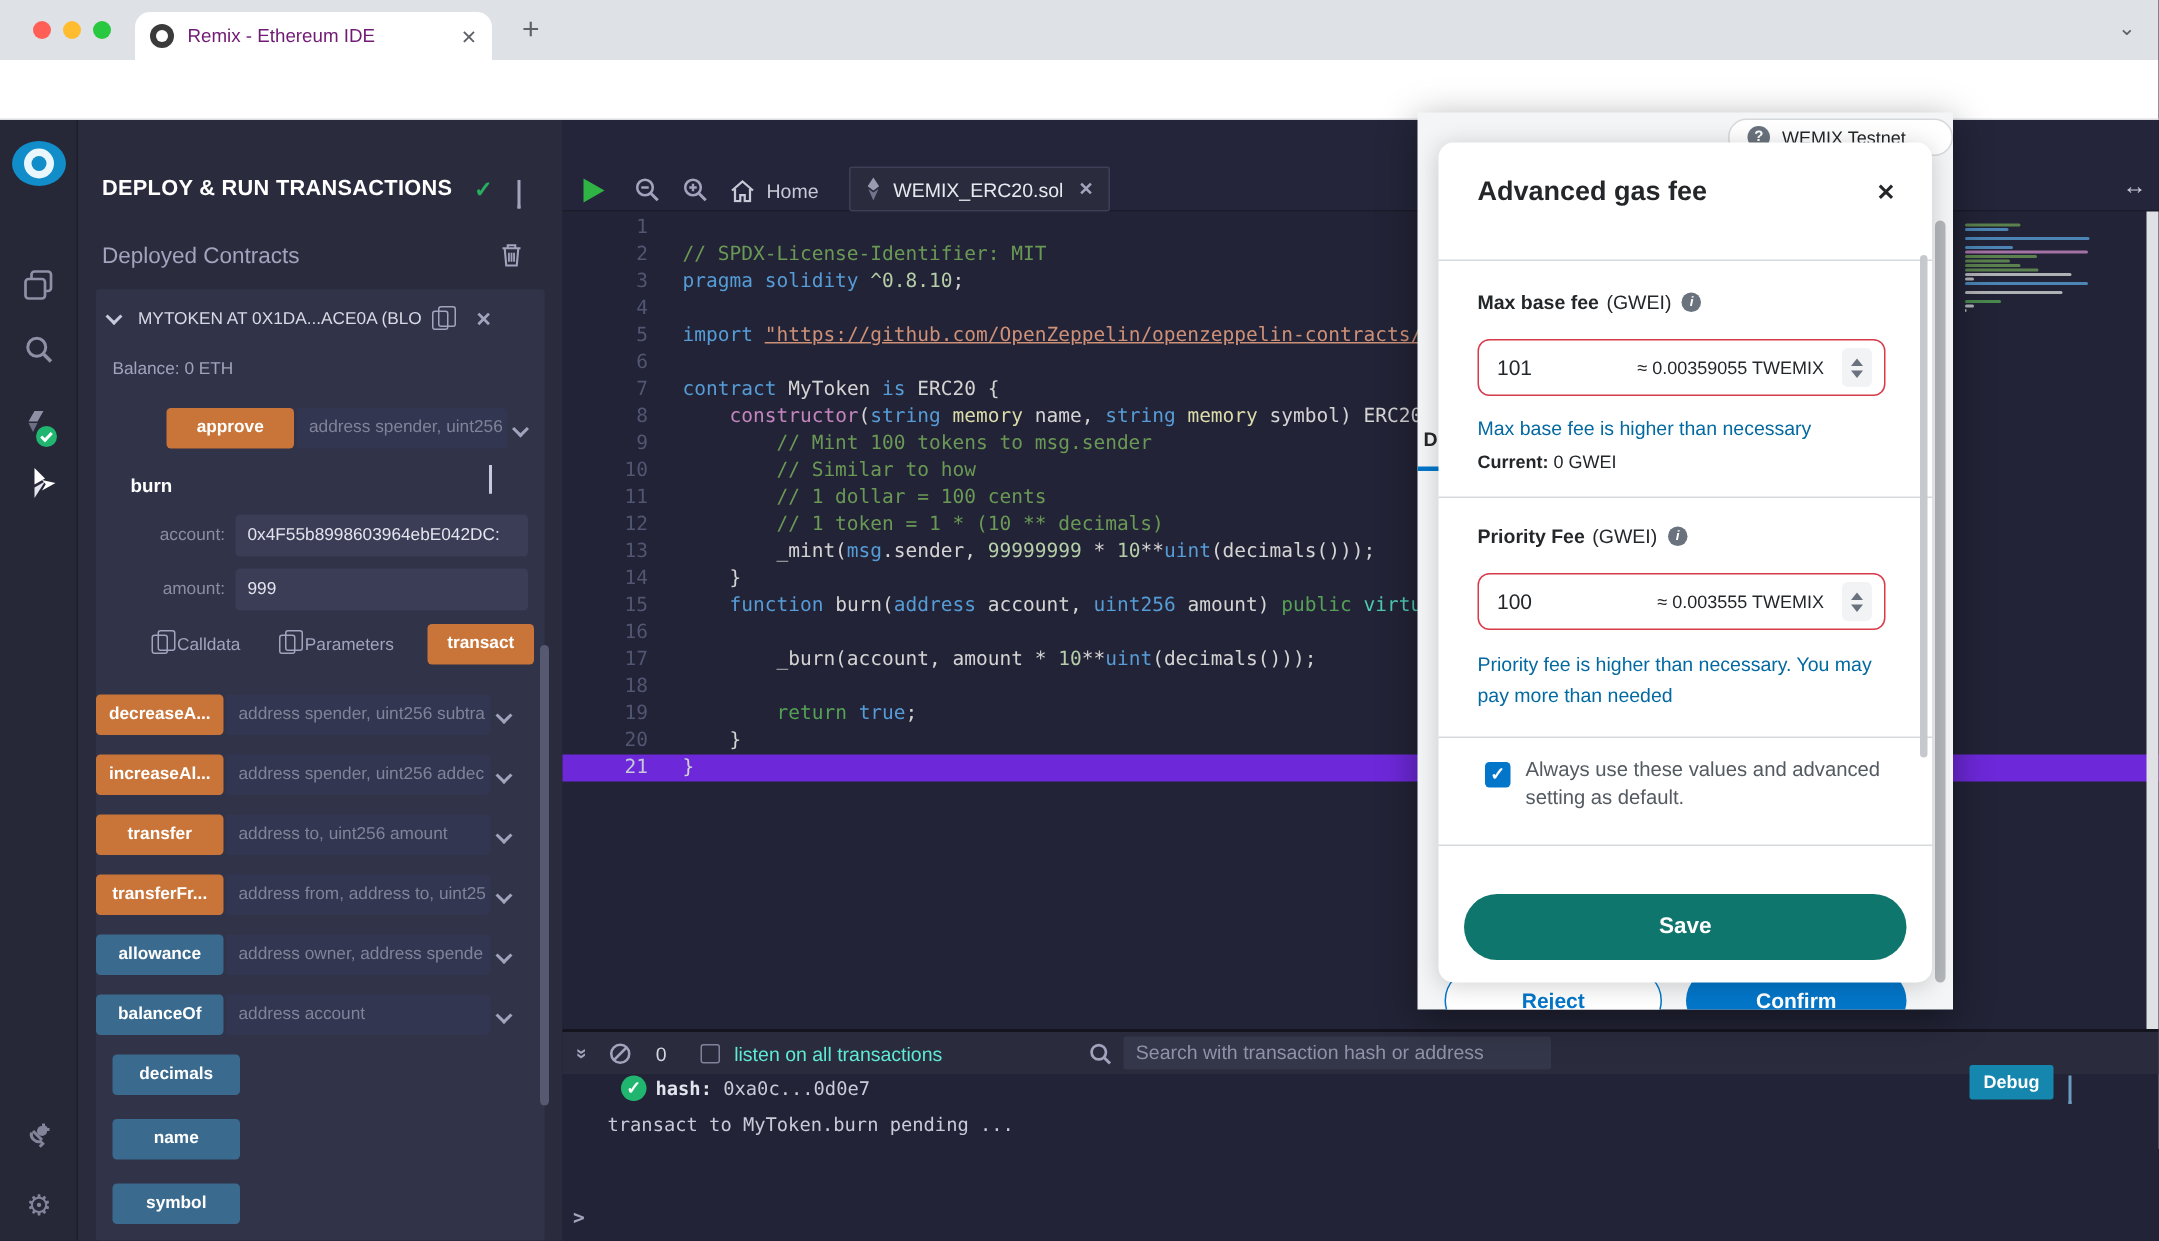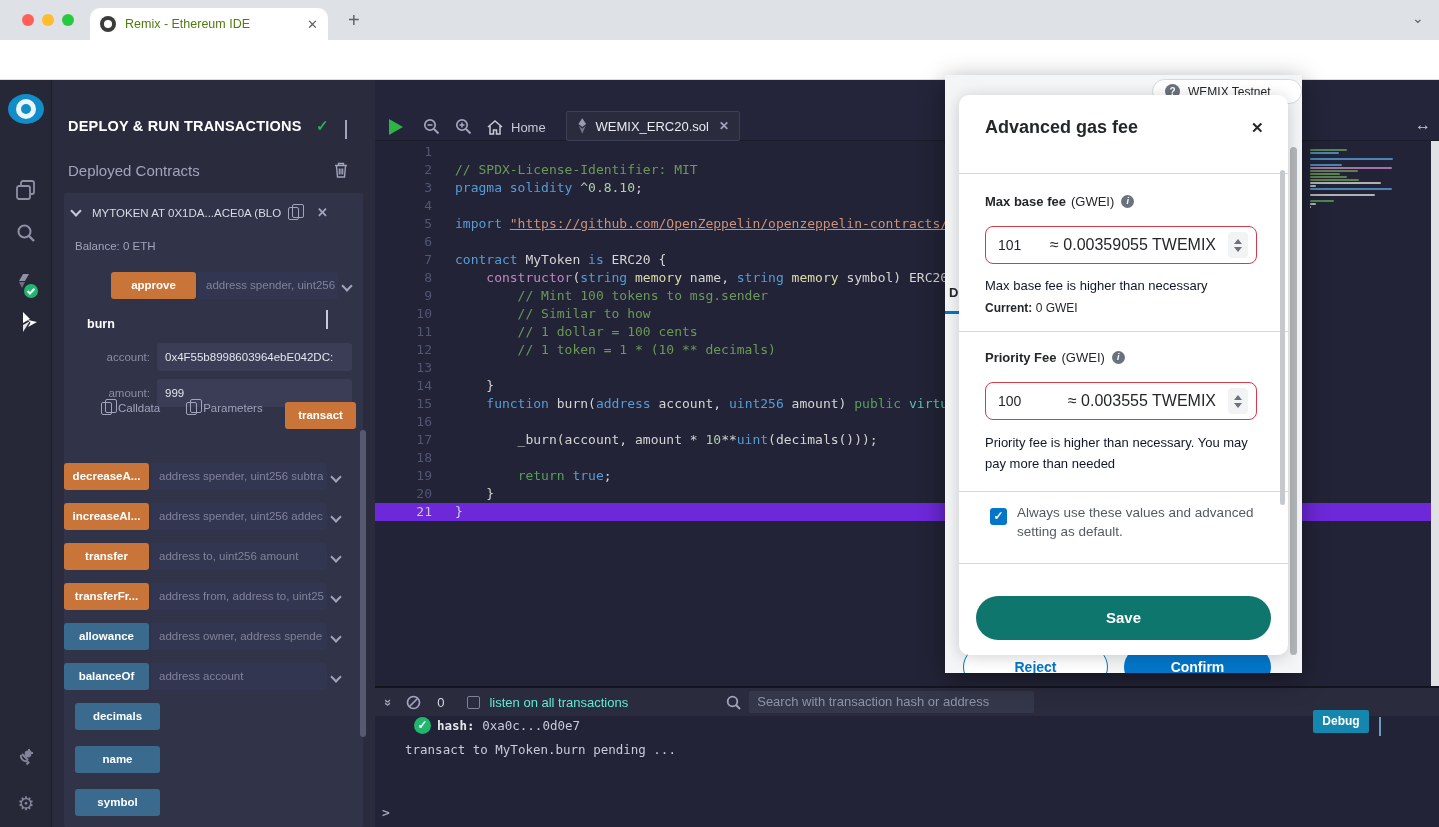--- a/index.html
+++ b/index.html
@@ -8,21 +8,21 @@
   .abs { position:absolute; }
   svg { display:block; }
 
   
   #tabstrip { left:0; top:0; width:1439px; height:40px; background:#dee1e6; }
   .tl { width:12px; height:12px; border-radius:50%; top:14px; }
   #tab { left:90px; top:8px; width:238px; height:32px; background:#fff; border-radius:10px 10px 0 0;
     display:flex; align-items:center; padding:0 10px; }
   #tab .fav { width:16px; height:16px; border-radius:50%; background:#3b3b3b; position:relative; flex:0 0 16px;}
   #tab .fav::after{content:"";position:absolute;left:4px;top:4px;width:8px;height:8px;border-radius:50%;background:#fff;}
-  #tab .t { font-size:12.5px; color:#4d7c0f; margin-left:9px; flex:1; white-space:nowrap; overflow:hidden;}
+  #tab .t { font-size:12.5px; color:#701a75; margin-left:9px; flex:1; white-space:nowrap; overflow:hidden;}
   #tab .x { color:#5f6368; font-size:13px; margin-left:6px; }
   #newtab { left:348px; top:9px; font-size:20px; color:#5f6368; }
   #strip-chev { left:1412px; top:10px; color:#5f6368; font-size:14px; }
 
   #toolbar { left:0; top:40px; width:1439px; height:40px; background:#fff; border-bottom:1px solid #dadce0; }
   .navic { top:49px; color:#5f6368; font-size:17px; line-height:20px; }
   #urlbar { left:140px; top:46px; width:1028px; height:28px; background:#f1f3f4; border-radius:14px;
     display:flex; align-items:center; padding:0 14px; }
   #urlbar .url { font-size:13.5px; color:#202124; margin-left:9px; white-space:nowrap; overflow:hidden; }
   .ricon { top:48px; color:#5f6368; }
@@ -68,21 +68,21 @@
   .fninput { flex:1; margin-left:2px; background:#333650; border-radius:0 3px 3px 0; color:#808399;
     font-size:11.5px; line-height:27px; padding:0 8px; white-space:nowrap; overflow:hidden; }
   .fnchev { flex:0 0 18px; display:flex; align-items:center; justify-content:center; }
   #approve-row { left:11px; top:79px; width:281px;padding-left:36px; }
   #burn-label { left:23px; top:124px; font-size:12.5px; font-weight:bold; color:#fff; }
   #burn-collapse { left:262px; top:117px; }
   .inrow { left:11px; width:281px; height:28px; display:flex; align-items:center; }
   .inrow .lbl { width:82px; text-align:right; font-size:11.5px; color:#8a8da3; padding-right:7px; }
   .inrow .val { flex:1; height:28px; background:#3a3d55; border-radius:3px; color:#e2e4ee; font-size:11.5px;
     line-height:28px; padding:0 8px; white-space:nowrap; overflow:hidden; margin-right:4px;}
-  #act-row { left:11px; top:209px; width:281px; height:27px; display:flex; align-items:flex-start; }
+  #act-row { left:11px; top:223px; width:281px; height:27px; display:flex; align-items:center; }
   #act-row .mini { font-size:11.5px; color:#a2a3bd; margin:0 14px 0 6px; }
   #transact { margin-left:auto; width:71px; height:27px; background:#c97539; border-radius:3px; color:#fff;
     font-size:11.5px; font-weight:bold; text-align:center; line-height:27px; }
   #fn-list { left:0; top:270px; width:281px; }
   #simple-list { left:11px; top:510px; width:281px; }
   .simplebtn { width:85px; height:27px; background:#3a6b8f; border-radius:3px; color:#fff; font-size:11.5px;
     font-weight:bold; text-align:center; line-height:27px; margin-bottom:16px; }
   #panel-scroll { left:308px; top:350px; width:6px; height:307px; background:#565970; border-radius:3px; }
 
   
@@ -151,28 +151,28 @@
   #mm-title { left:26px; top:22px; font-size:18px; font-weight:bold; color:#24272a; }
   #mm-close { left:292px; top:24px; font-size:15px; color:#24272a; font-weight:bold; }
   .mm-hr { left:0; width:329px; height:1px; background:#d6d9dc; }
   .mm-label { left:26px; font-size:13px; color:#24272a; display:flex; align-items:center; }
   .mm-label b { margin-right:5px; }
   .infoic { width:13px; height:13px; border-radius:50%; background:#6a737d; color:#fff; font-size:9px;
     font-style:italic; font-weight:bold; text-align:center; line-height:13px; margin-left:7px;}
   .mm-input { left:26px; width:272px; height:38px; border:1px solid #d73a49; border-radius:8px;
     display:flex; align-items:center; padding:0 8px 0 12px; }
   .mm-input .v { font-size:14px; color:#24272a; flex:1; }
-  .mm-input .ap { font-size:16px; color:#24272a; margin-right:12px; }
+  .mm-input .ap { font-size:12px; color:#24272a; margin-right:12px; }
   .stepper { width:20px; height:26px; background:#f2f3f4; border-radius:4px; display:flex; flex-direction:column;
     align-items:center; justify-content:center; }
   .stepper .tu { width:0; height:0; border-left:4px solid transparent; border-right:4px solid transparent;
     border-bottom:5px solid #6a737d; margin-bottom:3px;}
   .stepper .td { width:0; height:0; border-left:4px solid transparent; border-right:4px solid transparent;
     border-top:5px solid #6a737d;}
-  .mm-warn { left:26px; width:270px; font-size:13px; color:#0f172a; line-height:21px; }
+  .mm-warn { left:26px; width:270px; font-size:13px; color:#0369a1; line-height:21px; }
   #mm-current { left:26px; top:206px; font-size:12px; color:#24272a; }
   #mm-cb { left:31px; top:413px; width:17px; height:17px; background:#0376c9; border-radius:3px; color:#fff;
     font-size:12px; text-align:center; line-height:17px; font-weight:bold;}
   #mm-cb-label { left:58px; top:408px; width:240px; font-size:13.5px; color:#535a61; line-height:19px; }
   #mm-save { left:17px; top:501px; width:295px; height:44px; background:#0f766e; border-radius:22px;
     color:#fff; font-size:15px; font-weight:bold; text-align:center; line-height:44px; }
   #mm-dlgscroll { left:321px; top:75px; width:5px; height:335px; background:#c5c8cc; border-radius:3px; }
 </style>
 </head>
 <body>
@@ -426,21 +426,21 @@
         <div class="code-line"><span class="ln">3</span><span class="cd"><span class="tk-k">pragma solidity </span><span class="tk-n">^0.8.10</span><span class="tk-p">;</span></span></div>
         <div class="code-line"><span class="ln">4</span><span class="cd"></span></div>
         <div class="code-line"><span class="ln">5</span><span class="cd"><span class="tk-k">import </span><span class="tk-s">"https://github.com/OpenZeppelin/openzeppelin-contracts/blob/m</span></span></div>
         <div class="code-line"><span class="ln">6</span><span class="cd"></span></div>
         <div class="code-line"><span class="ln">7</span><span class="cd"><span class="tk-k">contract </span><span class="tk-p">MyToken </span><span class="tk-k">is </span><span class="tk-p">ERC20 {</span></span></div>
         <div class="code-line"><span class="ln">8</span><span class="cd"><span class="tk-p">    </span><span class="tk-m">constructor</span><span class="tk-p">(</span><span class="tk-k">string </span><span class="tk-y">memory </span><span class="tk-p">name, </span><span class="tk-k">string </span><span class="tk-y">memory </span><span class="tk-p">symbol) ERC20(name</span></span></div>
         <div class="code-line"><span class="ln">9</span><span class="cd"><span class="tk-c">        // Mint 100 tokens to msg.sender</span></span></div>
         <div class="code-line"><span class="ln">10</span><span class="cd"><span class="tk-c">        // Similar to how</span></span></div>
         <div class="code-line"><span class="ln">11</span><span class="cd"><span class="tk-c">        // 1 dollar = 100 cents</span></span></div>
         <div class="code-line"><span class="ln">12</span><span class="cd"><span class="tk-c">        // 1 token = 1 * (10 ** decimals)</span></span></div>
-        <div class="code-line"><span class="ln">13</span></div>
+        <div class="code-line"><span class="ln">13</span><span class="cd"><span class="tk-p">        _mint(</span><span class="tk-k">msg</span><span class="tk-p">.sender, </span><span class="tk-n">99999999</span><span class="tk-p"> * </span><span class="tk-n">10</span><span class="tk-p">**</span><span class="tk-k">uint</span><span class="tk-p">(decimals()));</span></span></div>
         <div class="code-line"><span class="ln">14</span><span class="cd"><span class="tk-p">    }</span></span></div>
         <div class="code-line"><span class="ln">15</span><span class="cd"><span class="tk-p">    </span><span class="tk-k">function </span><span class="tk-p">burn(</span><span class="tk-k">address </span><span class="tk-p">account, </span><span class="tk-k">uint256 </span><span class="tk-p">amount) </span><span class="tk-g">public </span><span class="tk-t">virtual </span><span class="tk-p">re</span></span></div>
         <div class="code-line"><span class="ln">16</span><span class="cd"></span></div>
         <div class="code-line"><span class="ln">17</span><span class="cd"><span class="tk-p">        _burn(account, amount </span><span class="tk-p">* </span><span class="tk-n">10</span><span class="tk-p">**</span><span class="tk-k">uint</span><span class="tk-p">(decimals()));</span></span></div>
         <div class="code-line"><span class="ln">18</span><span class="cd"></span></div>
         <div class="code-line"><span class="ln">19</span><span class="cd"><span class="tk-p">        </span><span class="tk-g">return </span><span class="tk-k">true</span><span class="tk-p">;</span></span></div>
         <div class="code-line"><span class="ln">20</span><span class="cd"><span class="tk-p">    }</span></span></div>
         <div class="code-line current"><span class="ln">21</span><span class="cd"><span class="tk-p">}</span></span></div>
       </div>
     <div id="minimap" class="abs">

